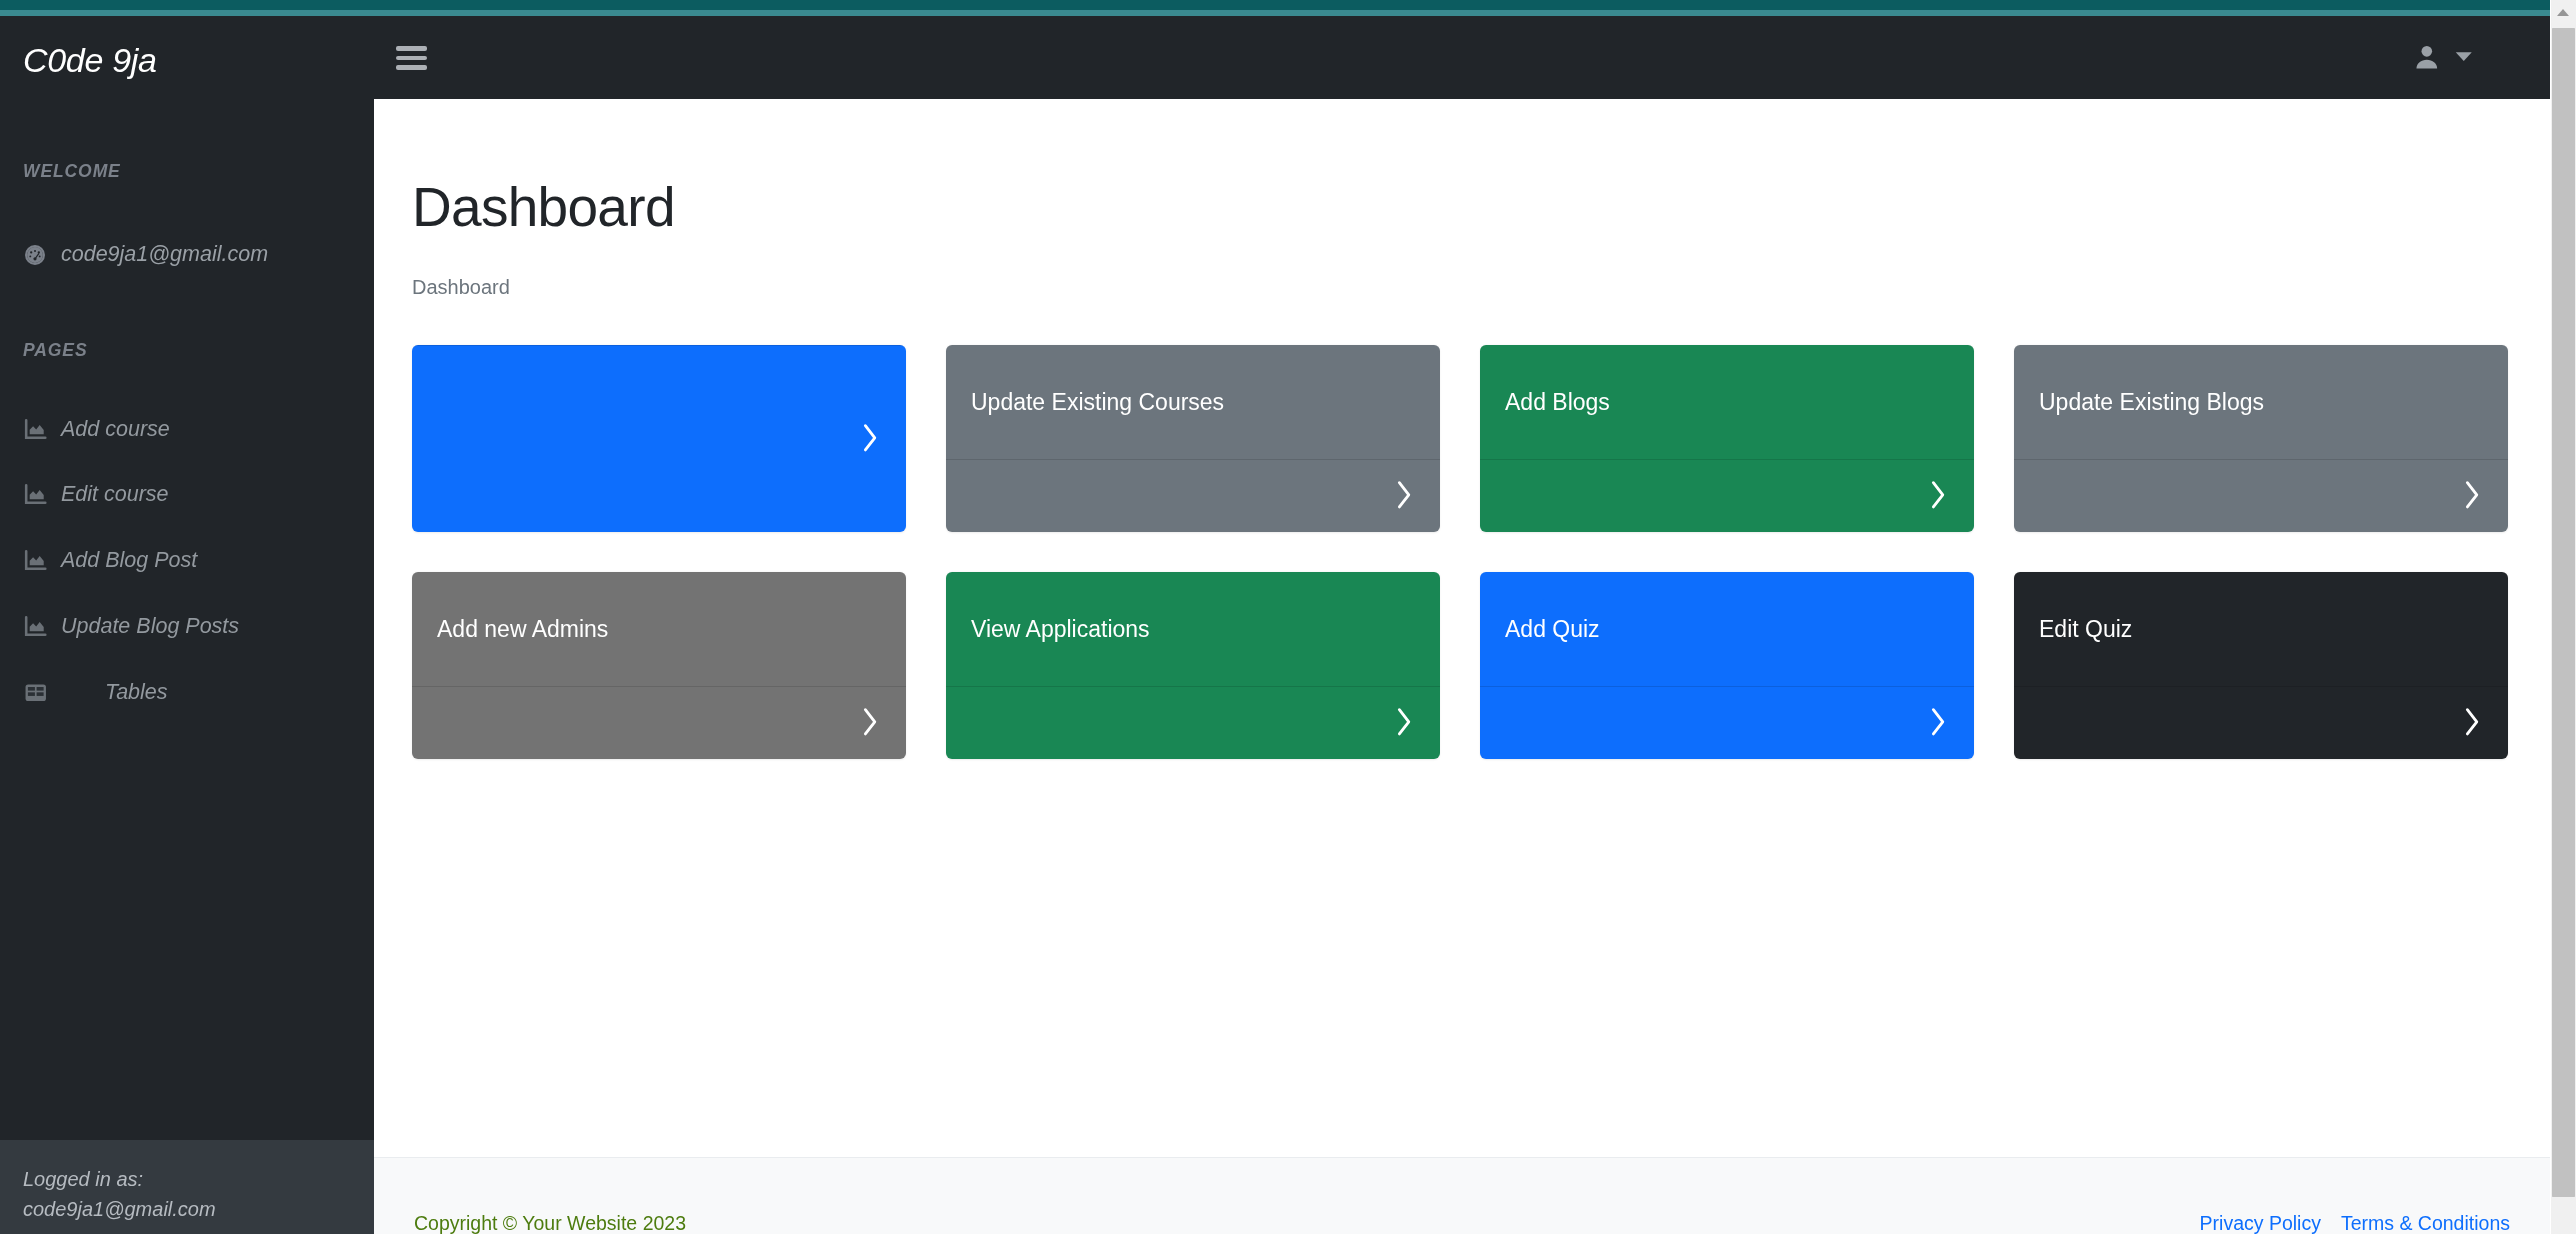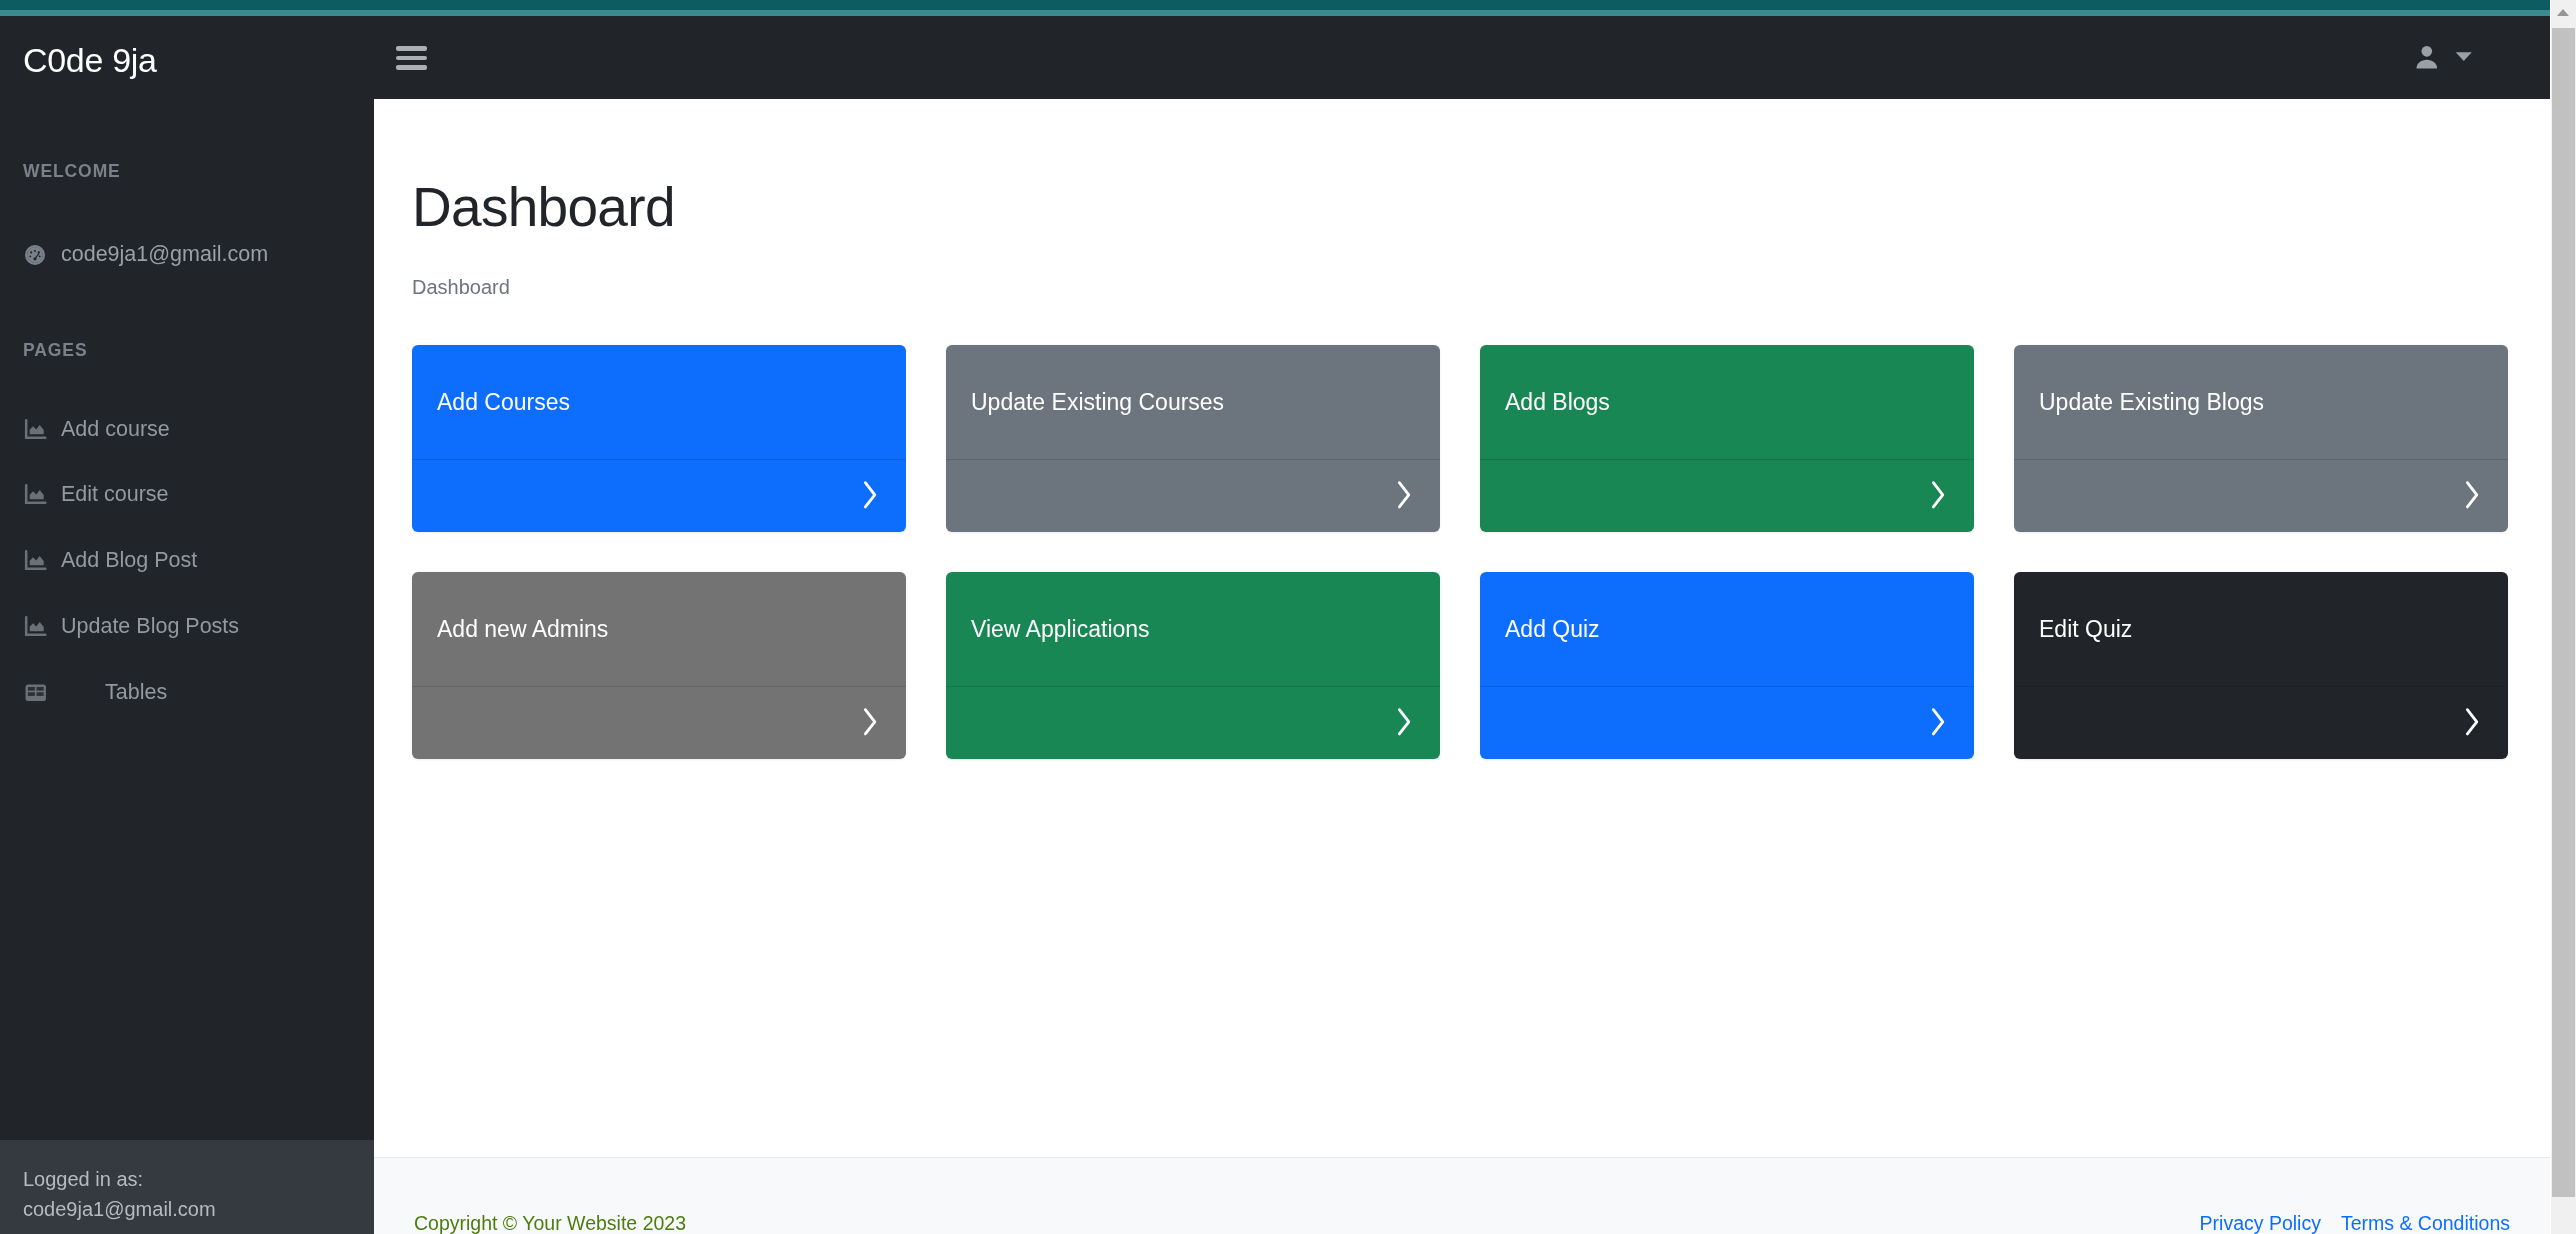--- a/index.html
+++ b/index.html
@@ -20,20 +20,21 @@
     position: absolute; top: 10px; left: 0;
     width: 2550px; height: 6px;
     background: #3a8a90;
   }
 
   
   #sidebar {
     position: absolute; top: 16px; left: 0;
     width: 374px; height: 1218px;
     background: #212529;
+    font-style: italic;
   }
   #brand {
     position: absolute; top: 25px; left: 23px;
     font-size: 34px; font-weight: 400; color: #ffffff;
     letter-spacing: -0.3px; white-space: nowrap;
   }
   .side-heading {
     position: absolute; left: 23px;
     font-size: 17.5px; font-weight: 700; color: #7b818a;
     letter-spacing: 0.9px;
@@ -285,23 +286,20 @@
       </svg>
     </span>
   </div>
 </header>
 
 <main id="main">
   <h1 id="page-title">Dashboard</h1>
   <div id="breadcrumb">Dashboard</div>
   <div id="card-grid">
       <div class="card" style="background: rgb(13, 110, 253);">
-        <div class="card-body">
-          <span class="card-title">Add Courses</span>
-        </div>
         <div class="card-footer">
           <span class="chev"><svg width="17.5" height="29.6" viewBox="0 0 26 44" fill="none">
               <path d="M5 4 L19 22 L5 40" stroke="#ffffff" stroke-width="4.2" stroke-linecap="round" stroke-linejoin="round"></path>
             </svg></span>
         </div>
       </div>
       <div class="card" style="background: rgb(108, 117, 125);">
         <div class="card-body">
           <span class="card-title">Update Existing Courses</span>
         </div>

